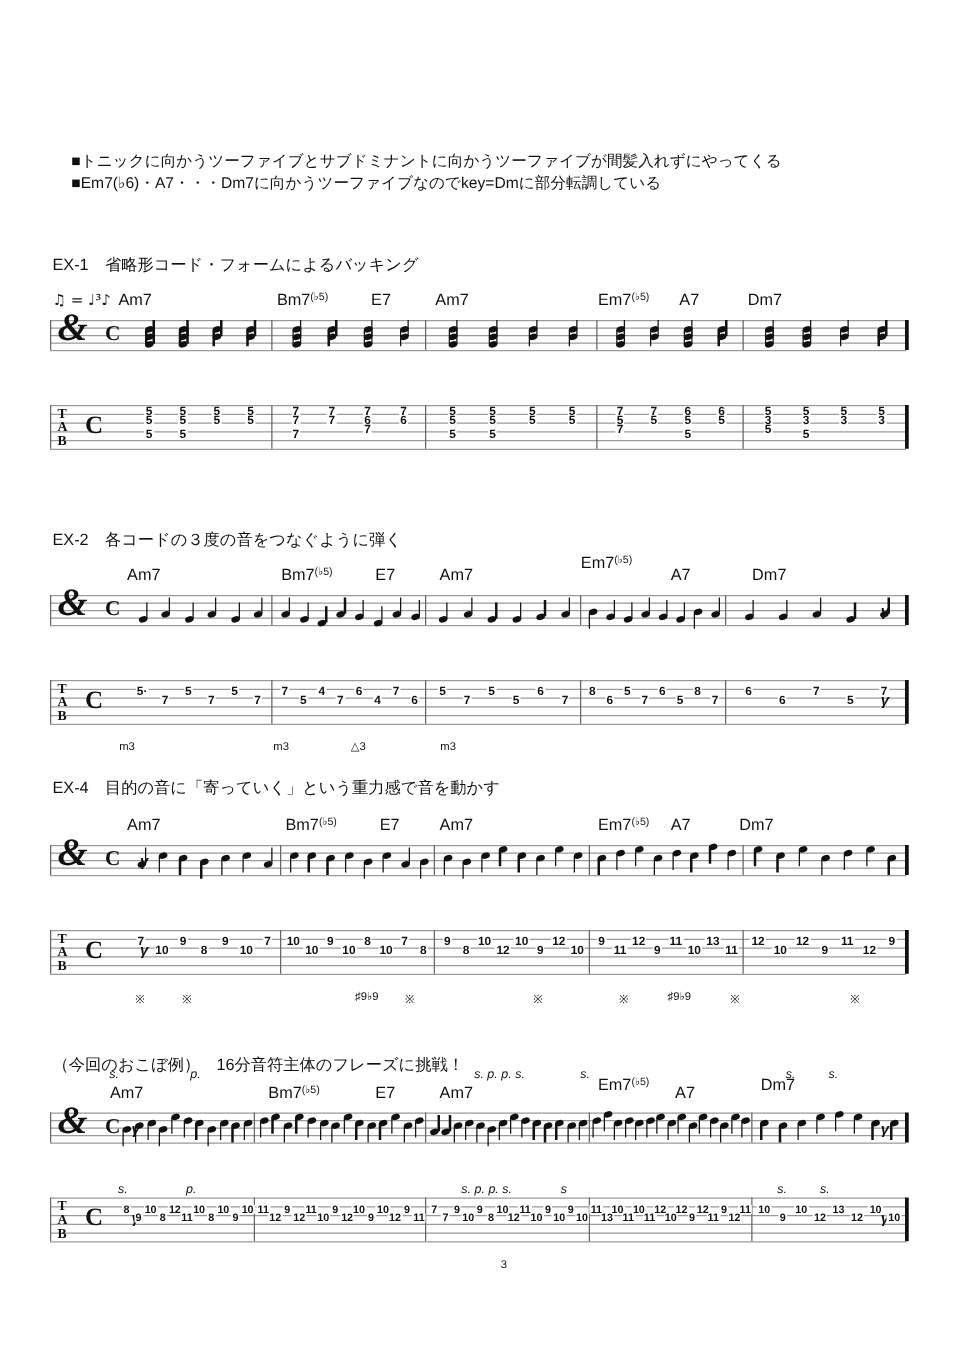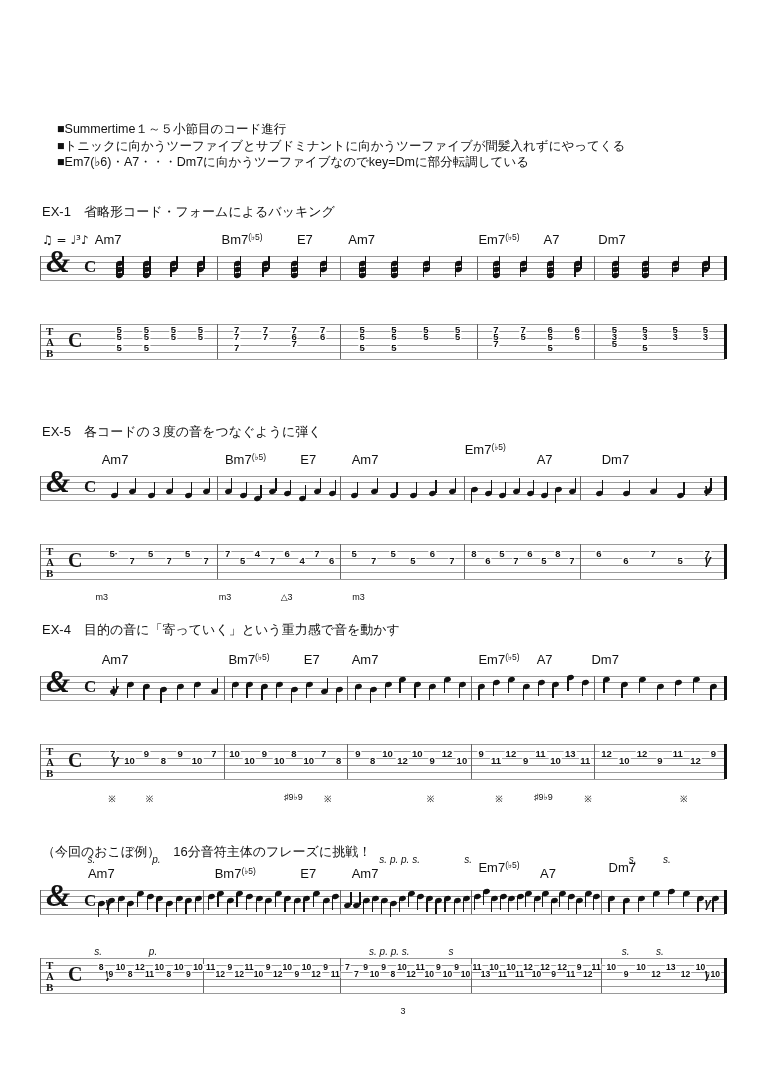--- a/index.html
+++ b/index.html
@@ -46,21 +46,20 @@
   .artics span,.tabartics span{position:absolute;transform:translateX(-50%);
         font-style:italic;font-size:10px;white-space:nowrap;}
   .tabartics{position:absolute;top:80px;left:0;width:100%;height:12px;}
   .rest{position:absolute;transform:translateX(-50%);font-style:italic;font-weight:700;font-size:12px;}
 </style>
 </head>
 <body>
 
 <div class="page">
   <div id="bullets">
-      <div>■Summertime１～５小節目のコード進行</div>
       <div>■トニックに向かうツーファイブとサブドミナントに向かうツーファイブが間髪入れずにやってくる</div>
       <div>■Em7(♭6)・A7・・・Dm7に向かうツーファイブなのでkey=Dmに部分転調している</div>
     </div>
   <div id="systems">
       <div class="sys-heading" style="top: 203px;">EX-1　省略形コード・フォームによるバッキング</div>
       <div class="system" style="top: 232px;">
         <div class="swing">♫ = ♩³♪</div>
         <span class="chord" style="left: 8%;">Am7</span>
         <span class="chord" style="left: 26.5%;">Bm7<sup>(♭5)</sup></span>
         <span class="chord" style="left: 37.5%;">E7</span>
@@ -285,21 +284,21 @@
           <div class="tstack" style="left: 92.7093%;">
             <span>5</span>
             <span>3</span>
           </div>
           <div class="tstack" style="left: 97.1279%;">
             <span>5</span>
             <span>3</span>
           </div>
         </div>
       </div>
-      <div class="sys-heading" style="top: 423px;">EX-5　各コードの３度の音をつなぐように弾く</div>
+      <div class="sys-heading" style="top: 423px;">EX-2　各コードの３度の音をつなぐように弾く</div>
       <div class="system" style="top: 452px;">
         <span class="chord" style="left: 9%;">Am7</span>
         <span class="chord" style="left: 27%;">Bm7<sup>(♭5)</sup></span>
         <span class="chord" style="left: 38%;">E7</span>
         <span class="chord" style="left: 45.5%;">Am7</span>
         <span class="chord" style="left: 62%; top: -10px;">Em7<sup>(♭5)</sup></span>
         <span class="chord" style="left: 72.5%;">A7</span>
         <span class="chord" style="left: 82%;">Dm7</span>
         <div class="staff">
           <div class="sl" style="top: 0px;"></div>

